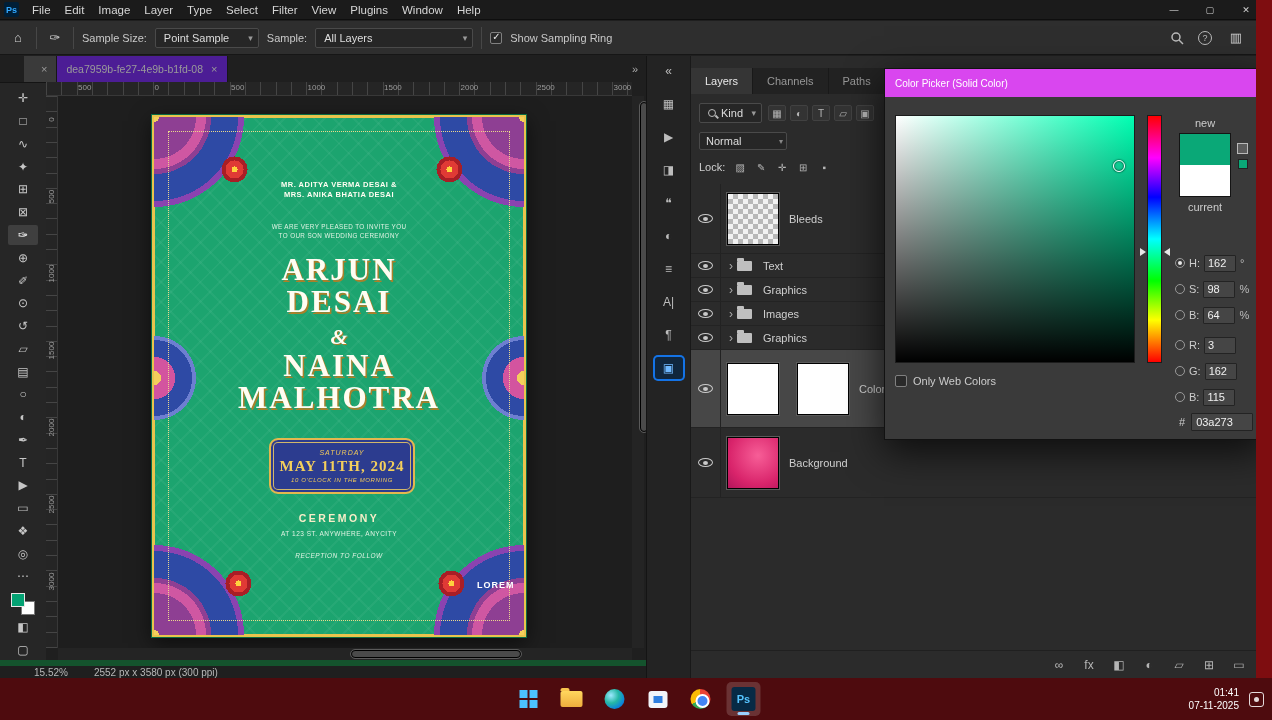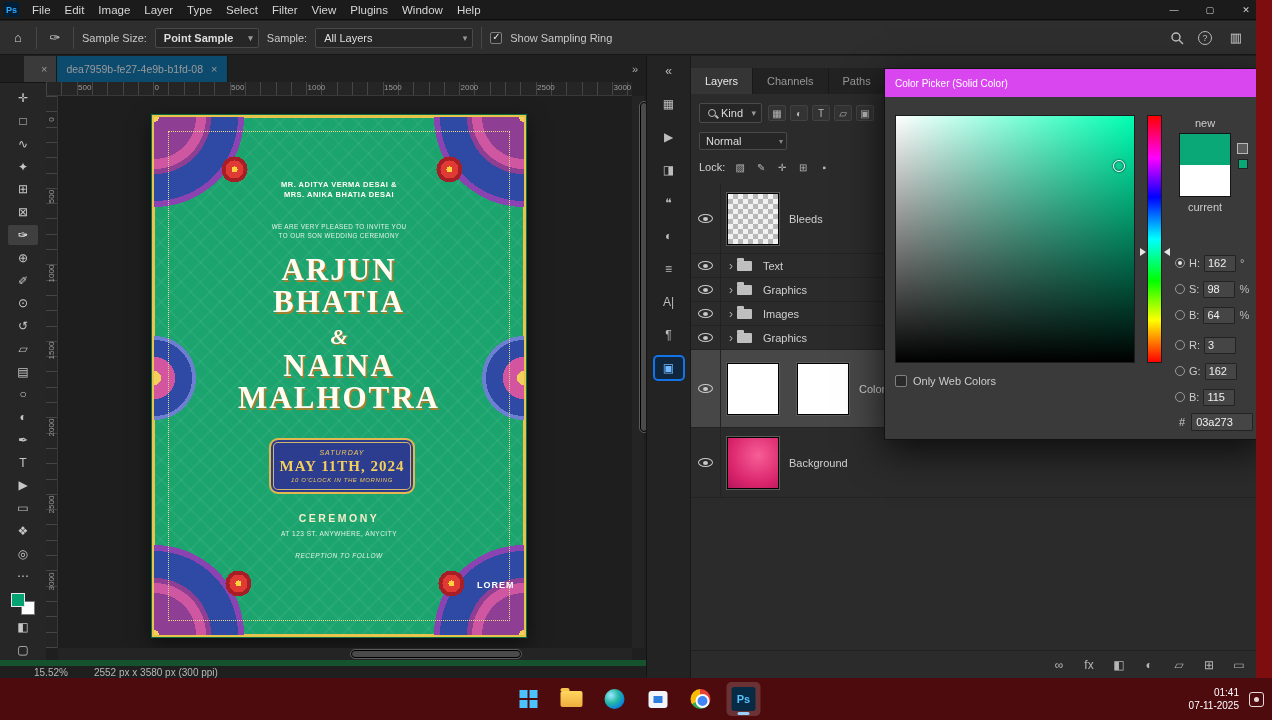--- a/index.html
+++ b/index.html
@@ -22,21 +22,21 @@
   .ob-icon { color:#cfcfcf; font-size:13px; width:20px; text-align:center; }
   .dropdown { position:relative; background:#262626; border:1px solid #4a4a4a; border-radius:2px; height:20px; line-height:18px; padding:0 18px 0 8px; color:#ddd; white-space:nowrap; }
   .dropdown::after { content:"▾"; position:absolute; right:5px; top:0; color:#999; font-size:9px; line-height:19px; }
   .checkbox { width:12px; height:12px; background:#2a2a2a; border:1px solid #808080; border-radius:2px; position:relative; }
   .checkbox.checked::after { content:"✓"; position:absolute; left:1px; top:-2px; color:#e8e8e8; font-size:10px; }
   .ob-right { margin-left:auto; display:flex; align-items:center; gap:14px; padding-right:10px; }
   .help-circle { width:14px; height:14px; border:1px solid #bbb; border-radius:50%; font-size:9px; display:flex; align-items:center; justify-content:center; color:#bbb; }
 
   
   .tabbar { position:absolute; left:24px; top:56px; width:620px; height:26px; display:flex; align-items:stretch; background:#1f1f1f; z-index:4; }
-  .tab { display:flex; align-items:center; padding:0 9px; font-size:10.5px; background:#0c4a6e; color:#9a9a9a; border-right:1px solid #161616; white-space:nowrap; overflow:hidden; }
+  .tab { display:flex; align-items:center; padding:0 9px; font-size:10.5px; background:#4c1d95; color:#9a9a9a; border-right:1px solid #161616; white-space:nowrap; overflow:hidden; }
   .tab.active { background:#3a3a3a; color:#e0e0e0; }
   .tab-close { margin-left:8px; font-size:11px; color:#999; }
   .tab-overflow { margin-left:auto; color:#aaa; font-size:11px; display:flex; align-items:center; padding:0 6px; }
 
   
   .toolstrip { position:absolute; left:0; top:82px; width:46px; bottom:18px; background:#262626; border-top:1px solid #141414; display:flex; flex-direction:column; align-items:center; padding-top:5px; gap:2px; z-index:4; }
   .tool { width:30px; height:21px; display:flex; align-items:center; justify-content:center; color:#c6c6c6; font-size:12px; border-radius:2px; }
   .tool.active { background:#3f3f3f; color:#fff; }
   .swatchpair { position:relative; width:24px; height:22px; margin-top:4px; }
   .sw-front { position:absolute; left:0; top:0; width:14px; height:14px; background:#03a273; border:1px solid #e8e8e8; z-index:2; }
@@ -207,21 +207,21 @@
         <span class="win-btn">✕</span>
       </span>
     </div>
 
     <div class="optionsbar">
       <span class="ob-icon">⌂</span>
       <span class="ob-sep"></span>
       <span class="ob-icon">✑</span>
       <span class="ob-sep"></span>
       <span>Sample Size:</span>
-      <span class="dropdown" style="min-width:104px;font-weight:bold;">Point Sample</span>
+      <span class="dropdown" style="min-width:104px;">Point Sample</span>
       <span>Sample:</span>
       <span class="dropdown" style="min-width:158px;">All Layers</span>
       <span class="ob-sep"></span>
       <span class="checkbox checked"></span>
       <span>Show Sampling Ring</span>
       <span class="ob-right">
         <svg width="14" height="14" viewBox="0 0 14 14">
             <circle cx="6" cy="6" r="4" fill="none" stroke="#bbb" stroke-width="1.5"></circle>
             <line x1="9" y1="9" x2="13" y2="13" stroke="#bbb" stroke-width="1.5"></line>
           </svg>
@@ -305,21 +305,21 @@
         <div class="flower" style="left:281px;top:38px;"></div>
         <div class="flower" style="left:70px;top:452px;"></div>
         <div class="flower" style="left:283px;top:452px;"></div>
         <div class="inner-frame"></div>
 
         <div class="inv-line t-parents" style="top:62px;">MR. ADITYA VERMA DESAI &amp;</div>
         <div class="inv-line t-parents" style="top:72px;">MRS. ANIKA BHATIA DESAI</div>
         <div class="inv-line t-invite" style="top:104px;">WE ARE VERY PLEASED TO INVITE YOU</div>
         <div class="inv-line t-invite" style="top:113px;">TO OUR SON WEDDING CEREMONY</div>
         <div class="inv-line t-name" style="top:136px;">ARJUN</div>
-        <div class="inv-line t-name" style="top:168px;">BHATIA</div>
+        <div class="inv-line t-name" style="top:168px;">DESAI</div>
         <div class="inv-line t-amp" style="top:206px;">&amp;</div>
         <div class="inv-line t-name" style="top:232px;">NAINA</div>
         <div class="inv-line t-name" style="top:264px;">MALHOTRA</div>
 
         <div class="inv-badge">
           <span class="t-day">SATURDAY</span>
           <span class="t-date">MAY 11TH, 2024</span>
           <span class="t-time">10 O'CLOCK IN THE MORNING</span>
         </div>
 

